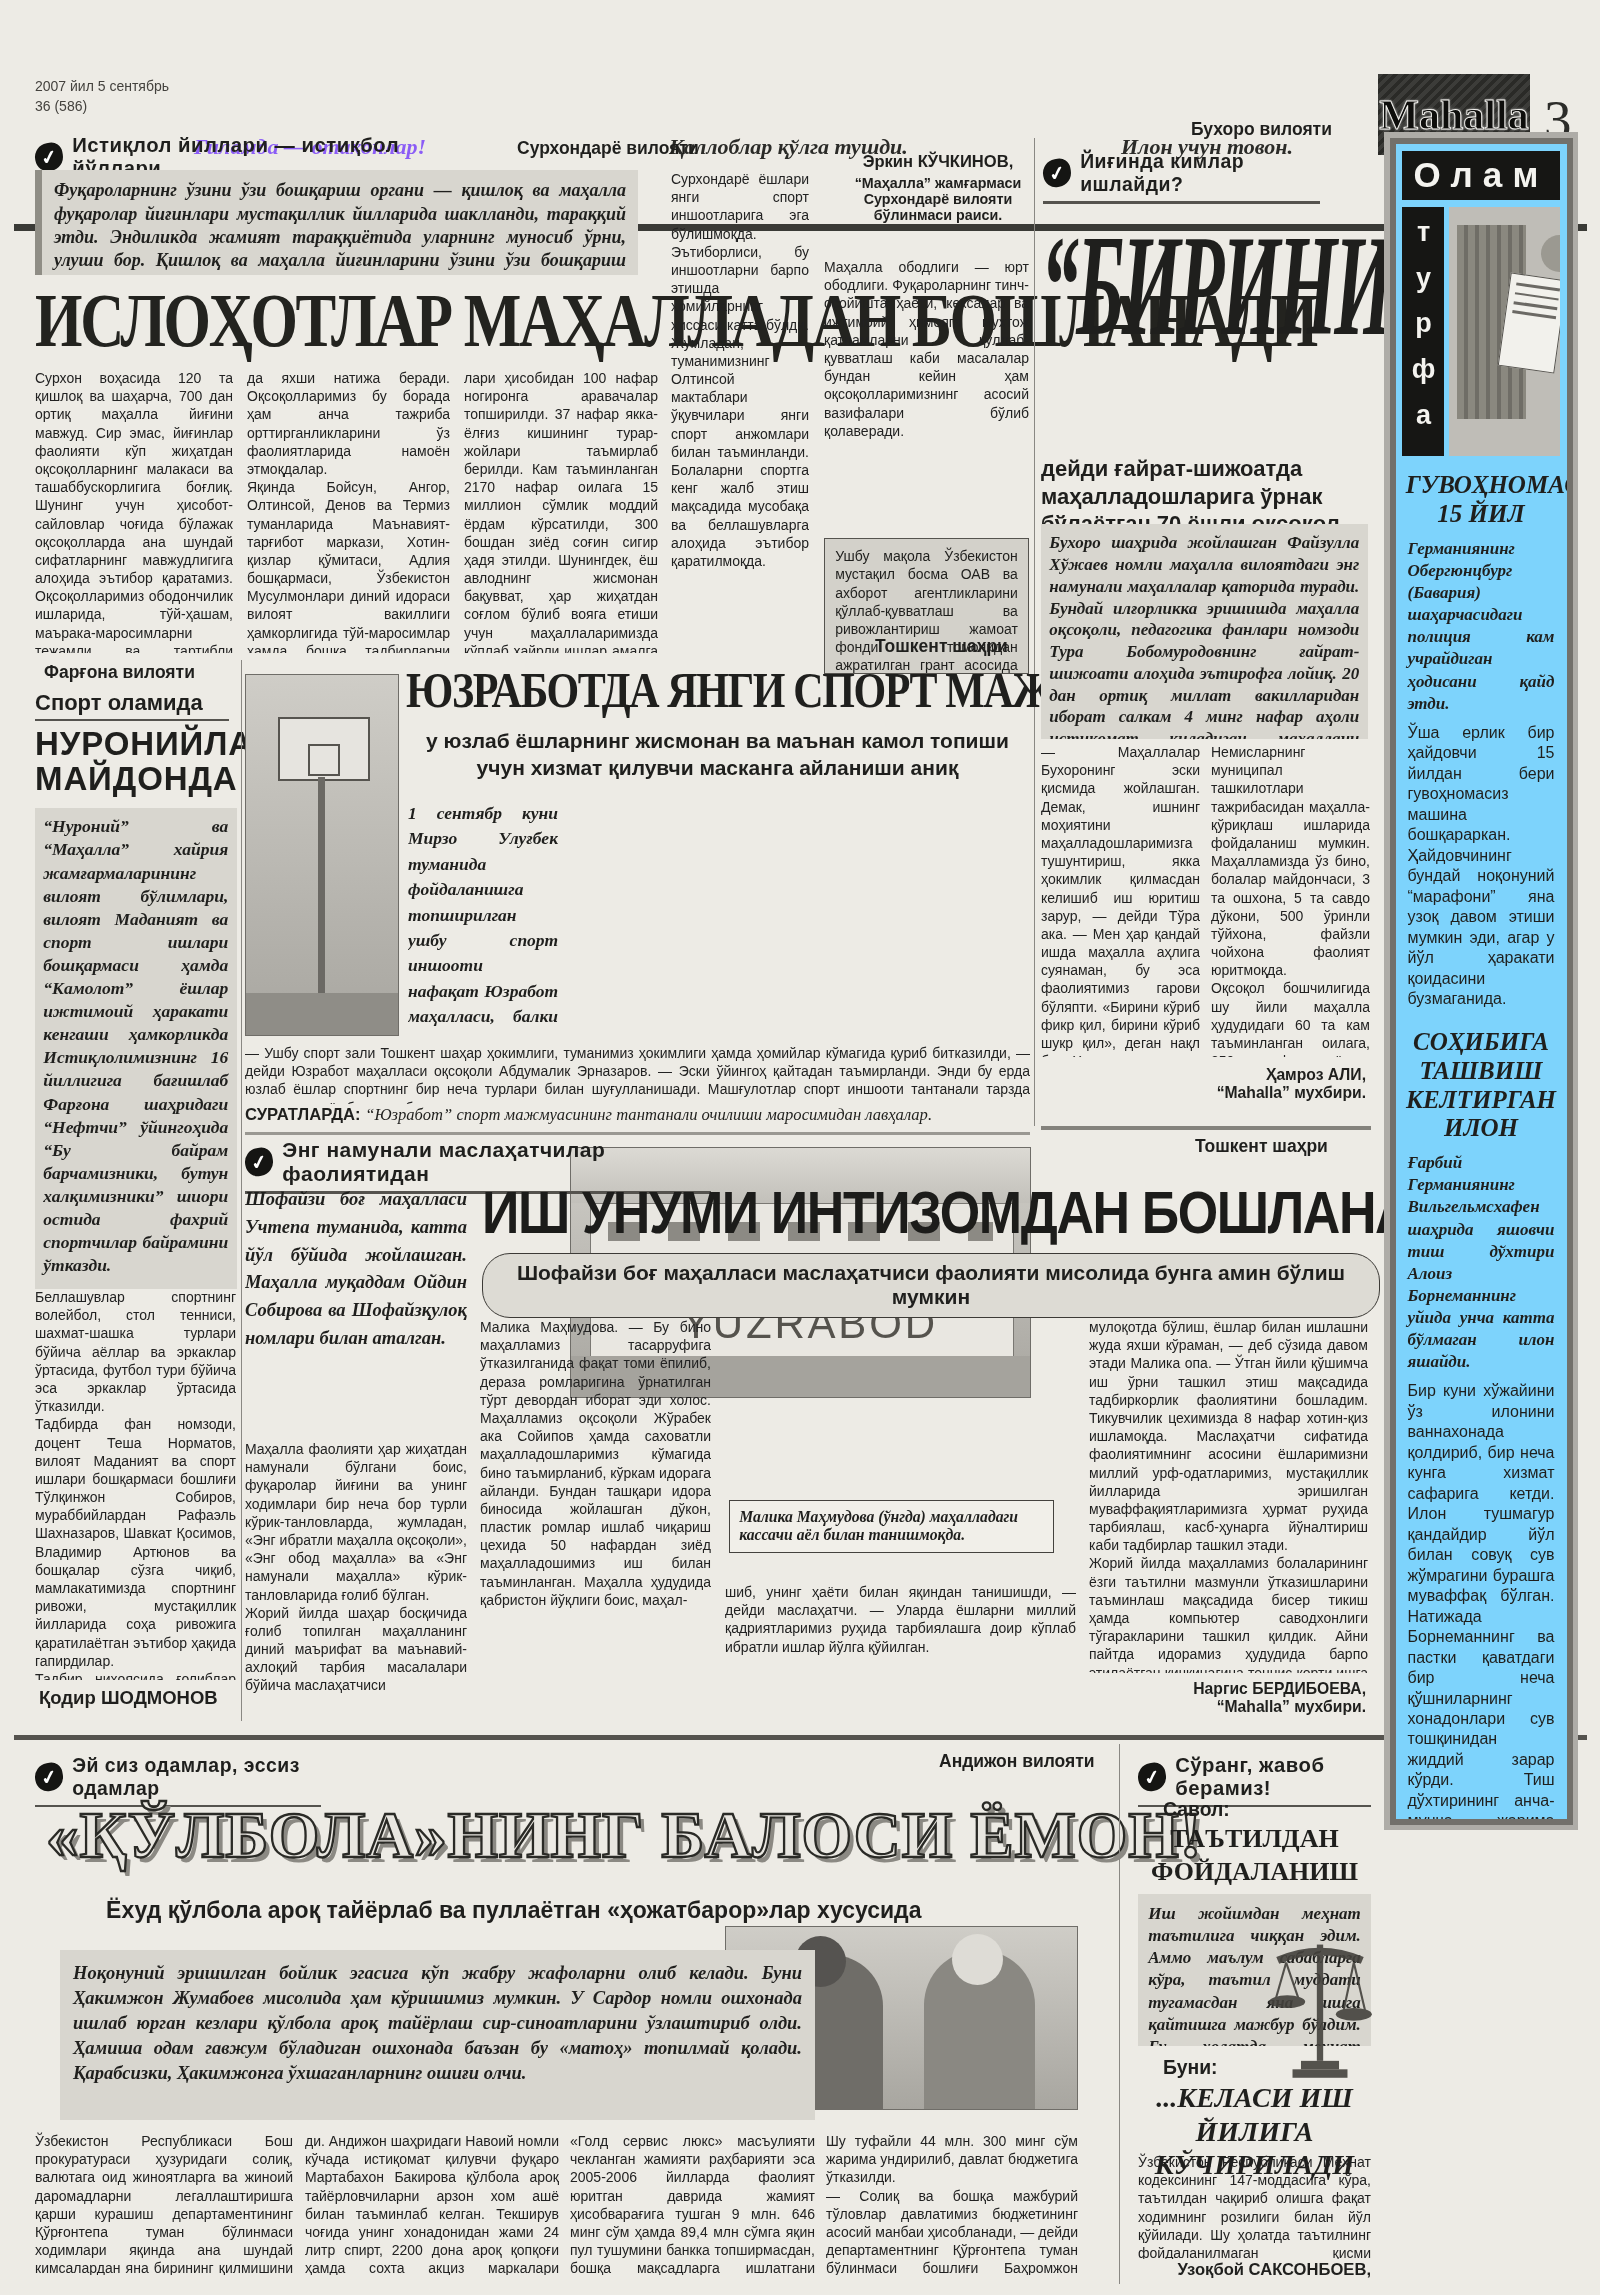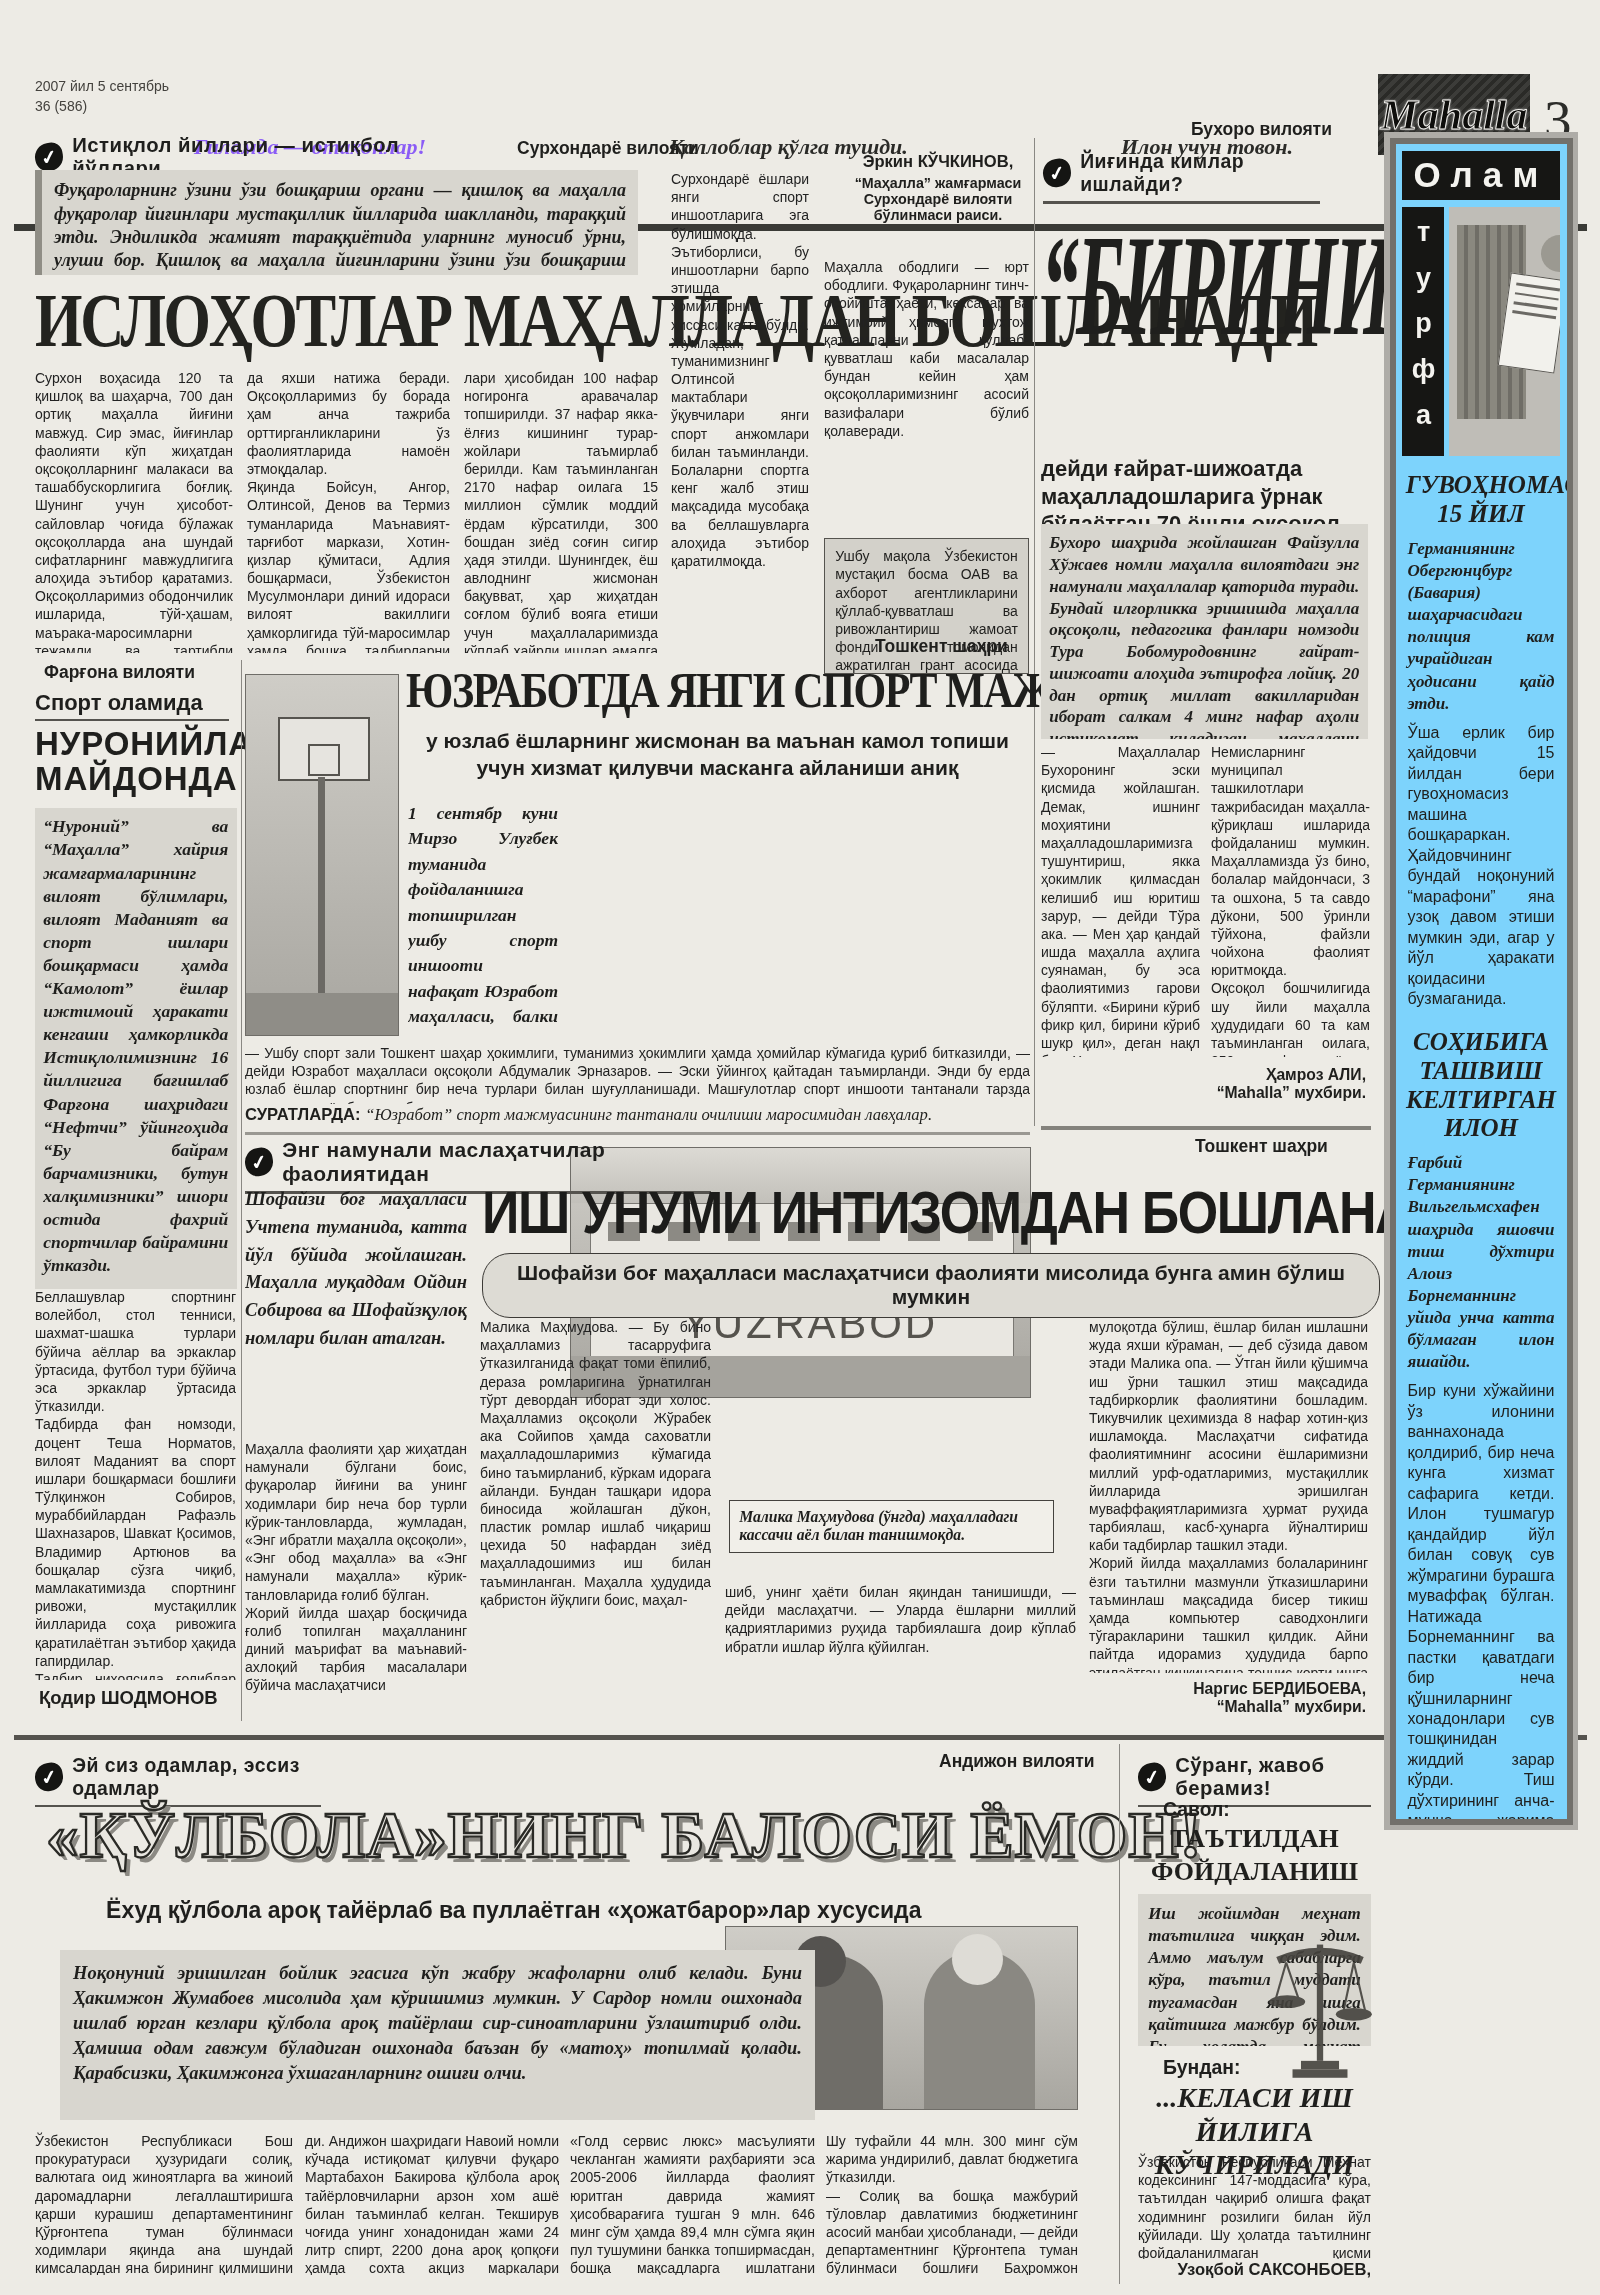--- a/index.html
+++ b/index.html
@@ -29,21 +29,21 @@
 <div id="page">
 
   <div class="abs" style="left:35px;top:78px;">
     <div style="font-size:14px;color:#44423e;">2007 йил 5 сентябрь</div>
     <div style="font-size:14px;color:#44423e;margin-top:3.7px;">36   (586)</div>
   </div>
   <div class="abs serif" style="left:194px;top:134px;font-size:22px;font-weight:bold;font-style:italic;color:#8b5cf6;">Гиламда — отахонлар!</div>
   <div class="abs serif" style="left:669px;top:134px;font-size:22px;font-weight:bold;font-style:italic;color:#2b2b28;">Қаллоблар қўлга тушди.</div>
   <div class="abs serif" style="left:1121px;top:134px;font-size:22px;font-weight:bold;font-style:italic;color:#2b2b28;">Илон учун товон.</div>
   <div class="abs" style="left:1378px;top:74px;width:152px;height:81px;background:repeating-linear-gradient(135deg,#3c3c39 0 3.7px,#2a2a27 3.7px 7.4px);display:flex;align-items:center;justify-content:center;">
-    <span class="serif" style="font-size:42px;font-weight:bold;font-style:italic;color:#0e0e0c;-webkit-text-stroke:0.9px #f4f3ef;text-shadow:0 0 2.8px #fff;">Mahalla</span>
+    <span class="serif" style="font-size:42px;font-weight:bold;color:#0e0e0c;-webkit-text-stroke:0.9px #f4f3ef;text-shadow:0 0 2.8px #fff;">Mahalla</span>
   </div>
   <div class="abs serif" style="left:1544px;top:88px;font-size:55px;color:#2c2c29;">3</div>
   <div class="abs rule-h" style="left:14px;top:224px;width:1573px;height:7.4px;"></div>
 
   <div class="abs rubric" style="left:35px;top:134px;width:429px;">
     <span class="check">✓</span>
     <span class="t">Истиқлол йиллари — истиқбол йўллари</span>
   </div>
   <div class="abs region" style="left:517px;top:138px;">Сурхондарё вилояти</div>
   <div class="abs" style="left:847px;top:152px;width:182px;text-align:center;">
@@ -175,21 +175,21 @@
     <path d="M10 25 Q50 8 90 25" stroke="#44423d" stroke-width="7" fill="none"></path>
     <line x1="18" y1="27" x2="8" y2="62" stroke="#44423d" stroke-width="2"></line>
     <line x1="18" y1="27" x2="30" y2="62" stroke="#44423d" stroke-width="2"></line>
     <ellipse cx="19" cy="64" rx="17" ry="6" fill="#44423d"></ellipse>
     <line x1="82" y1="27" x2="72" y2="74" stroke="#44423d" stroke-width="2"></line>
     <line x1="82" y1="27" x2="93" y2="74" stroke="#44423d" stroke-width="2"></line>
     <ellipse cx="82" cy="76" rx="17" ry="6" fill="#44423d"></ellipse>
     <rect x="32" y="120" width="36" height="8" fill="#44423d"></rect>
     <rect x="24" y="128" width="52" height="8" fill="#44423d"></rect>
   </svg>
-  <div class="abs" style="left:1163px;top:2056px;font-weight:bold;font-size:19.4px;">Бундан:</div>
+  <div class="abs" style="left:1163px;top:2056px;font-weight:bold;font-size:19.4px;">Буни:</div>
   <div class="abs serif" style="left:1138px;top:2081px;width:233px;text-align:center;font-size:28px;font-weight:bold;font-style:italic;line-height:1.2;">...КЕЛАСИ ИШ ЙИЛИГА КЎЧИРИЛАДИ</div>
   <div class="abs bodytxt" style="left:1138px;top:2153px;width:233px;height:106px;">Ўзбекистон Республикаси Меҳнат кодексининг 147-моддасига кўра, таътилдан чақириб олишга фақат ходимнинг розилиги билан йўл қўйилади. Шу ҳолатда таътилнинг фойдаланилмаган қисми ходимнинг хоҳишига кўра шу иш йили давомида бошқа вақтда берилиши ёки кейинги иш йилидаги таътилга қўшиб берилиши мумкин.</div>
   <div class="abs byline" style="left:1138px;top:2260px;width:233px;font-size:16.6px;">Узоқбой САКСОНБОЕВ,</div>
 
   <div class="abs" style="left:1384px;top:132px;width:194px;height:1698px;background:#aeaca7;padding:0;">
     <div style="position:absolute;left:5.5px;top:5.5px;right:5.5px;bottom:5.5px;border:6.5px solid #72706b;background:#7dd3fc;overflow:hidden;">
       <div style="margin:7.4px 6.5px 0;background:#161614;color:#f4f3ef;text-align:center;font-weight:bold;font-size:35px;letter-spacing:10.2px;padding:3.7px 0 5.5px;">Олам</div>
       <div style="display:flex;margin:6.5px 6.5px 0;height:249px;">
         <div style="flex:0 0 42px;background:#161614;color:#f4f3ef;writing-mode:vertical-rl;text-orientation:upright;font-weight:bold;font-size:27px;letter-spacing:15.7px;display:flex;align-items:center;justify-content:center;">турфа</div>
         <div style="flex:1;position:relative;background:#bfbdb7;margin-left:4.6px;overflow:hidden;">

